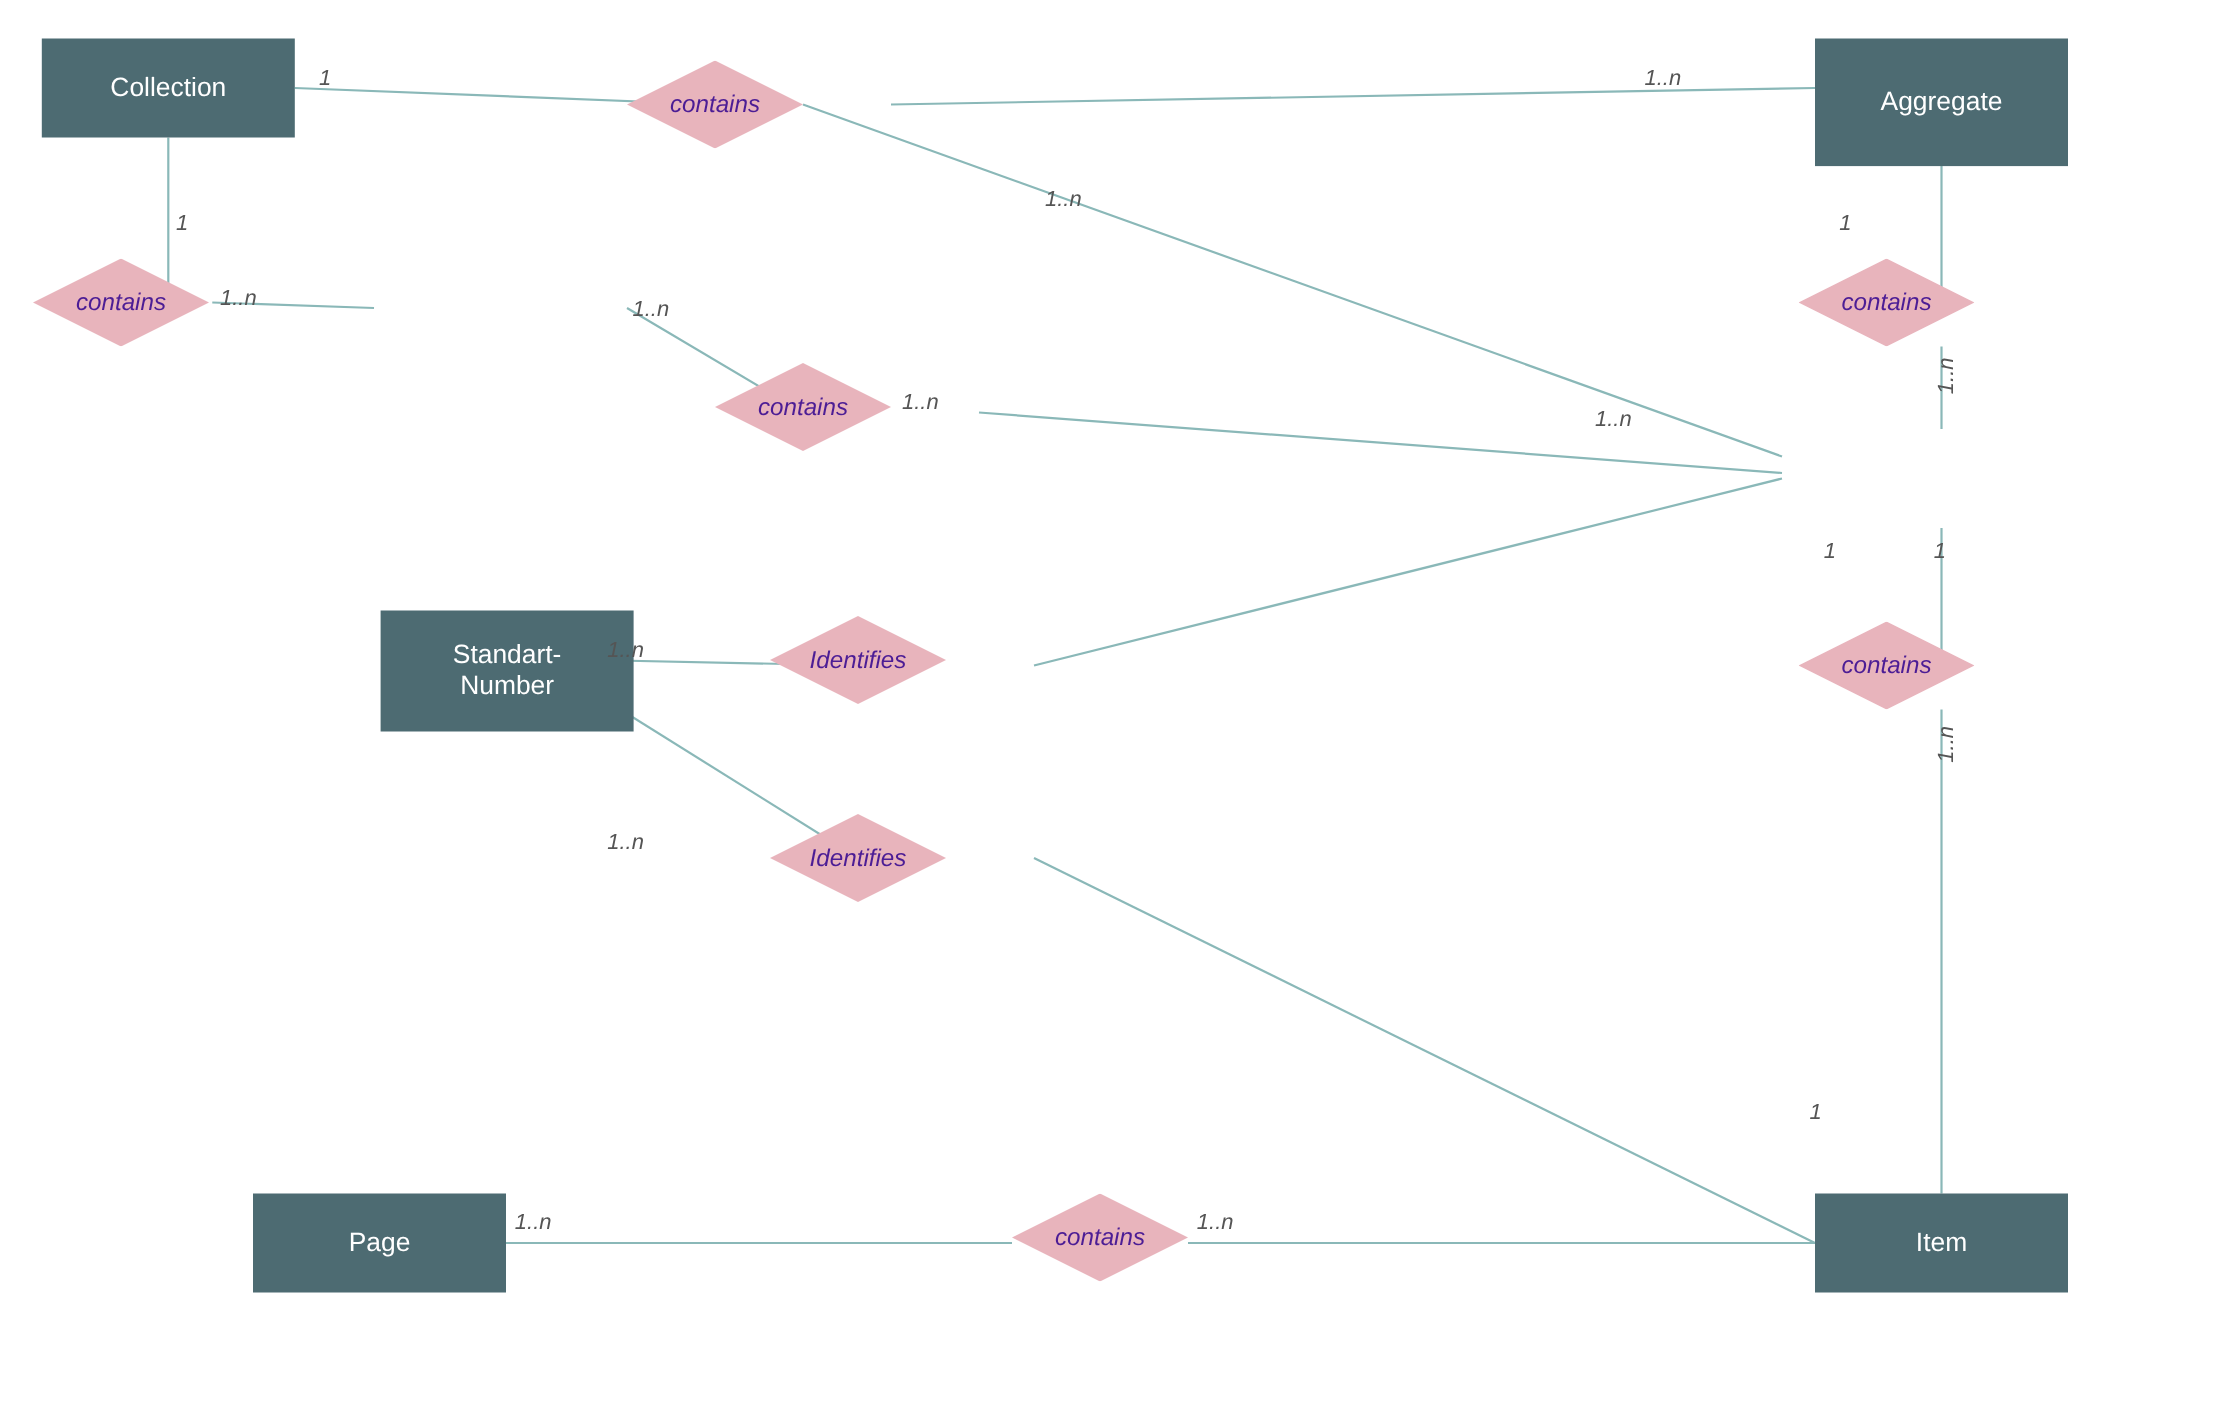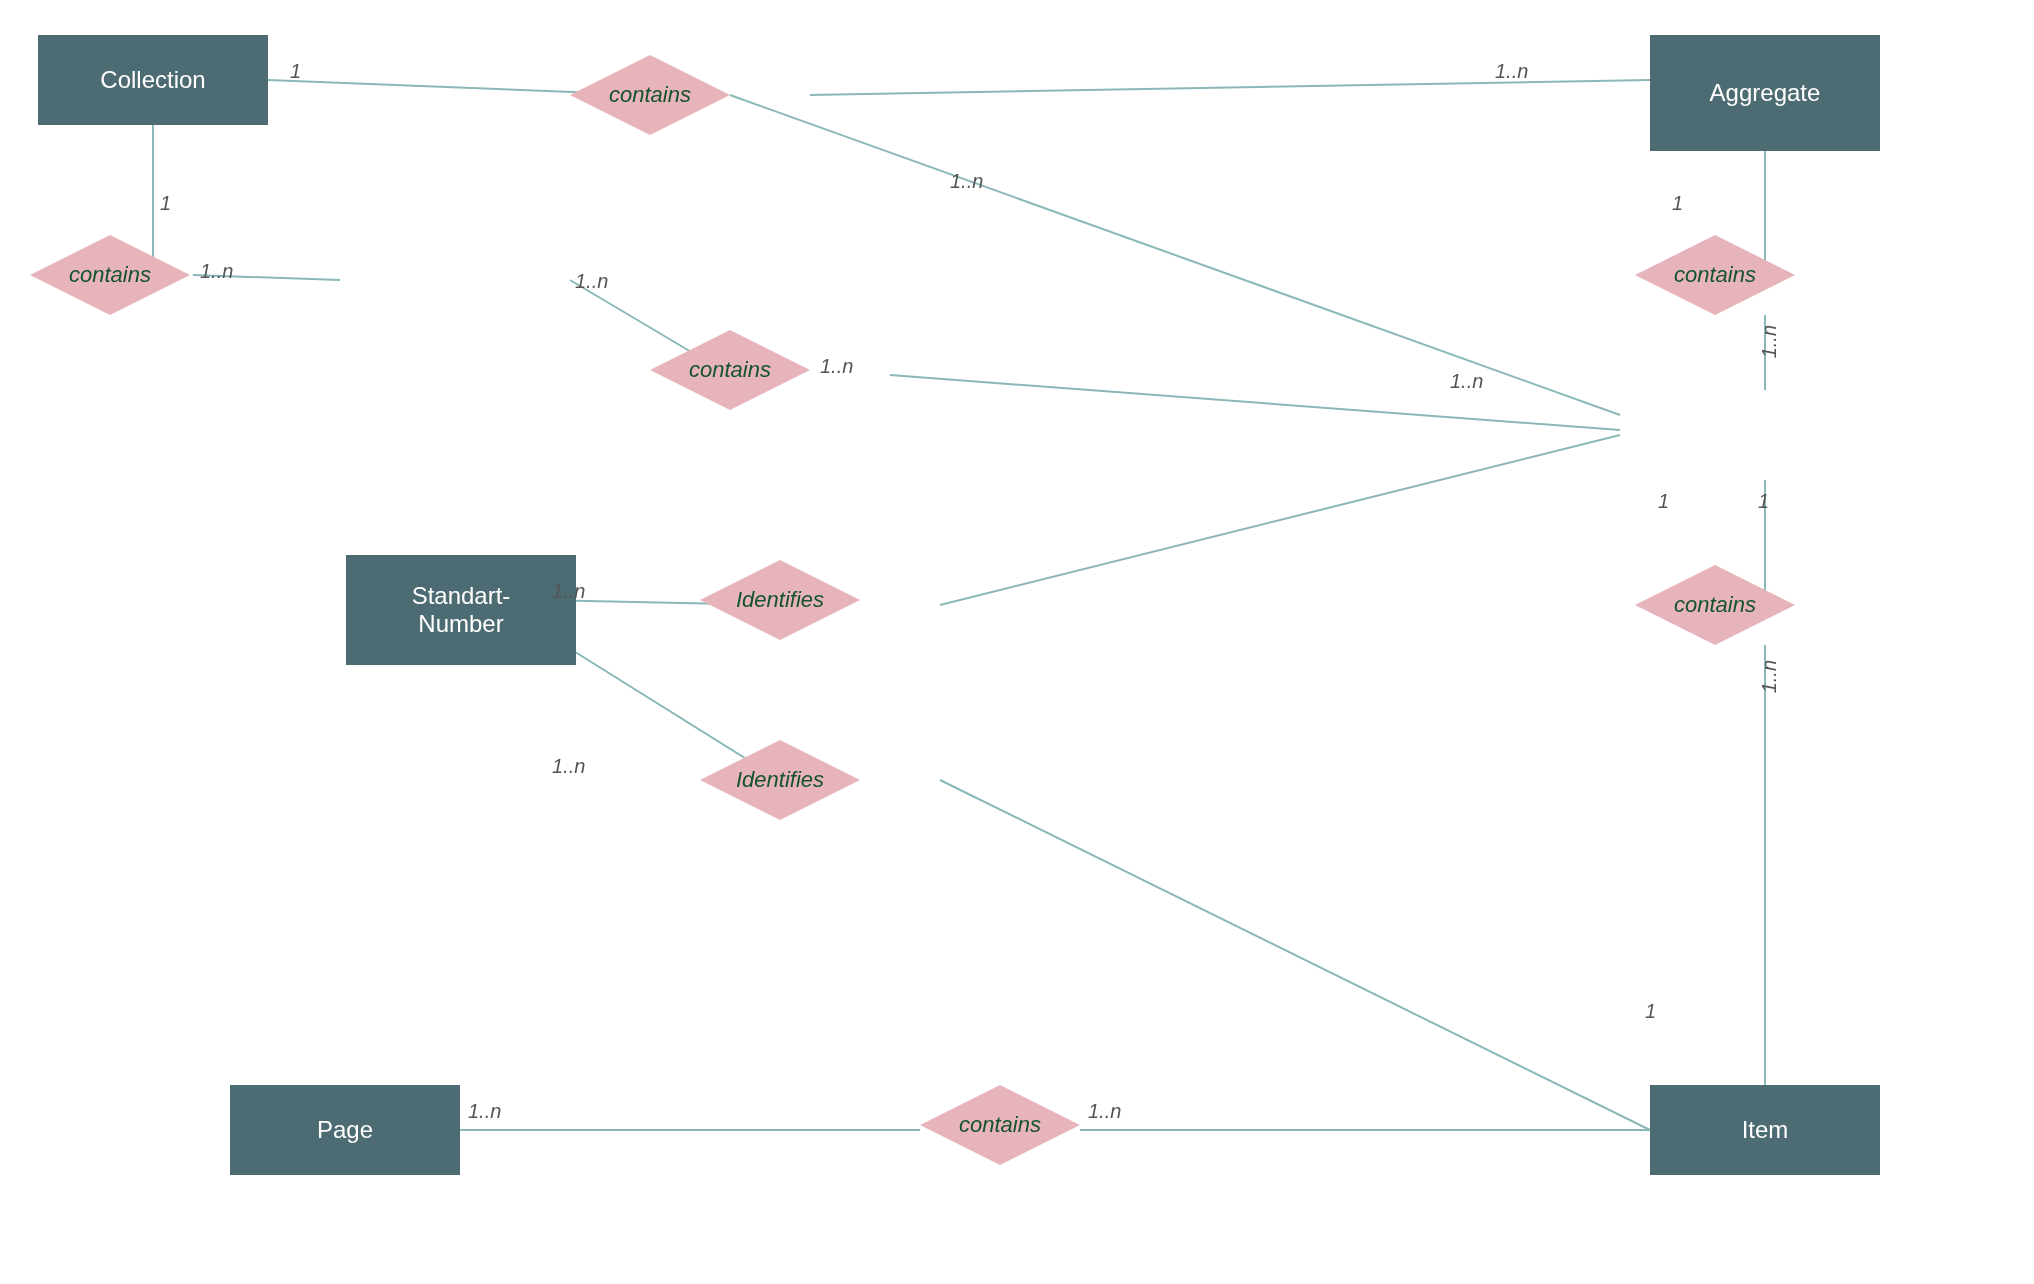--- a/index.html
+++ b/index.html
@@ -32,21 +32,21 @@
     }
     
     .diamond-wrapper {
       position: absolute;
       display: flex;
       align-items: center;
       justify-content: center;
     }
     .diamond {
       background: #e8b4bc;
-      color: #14532d;
+      color: #4c1d95;
       font-size: 22px;
       font-style: italic;
       font-weight: 400;
       width: 160px;
       height: 80px;
       clip-path: polygon(50% 0%, 100% 50%, 50% 100%, 0% 50%);
       display: flex;
       align-items: center;
       justify-content: center;
       text-align: center;

